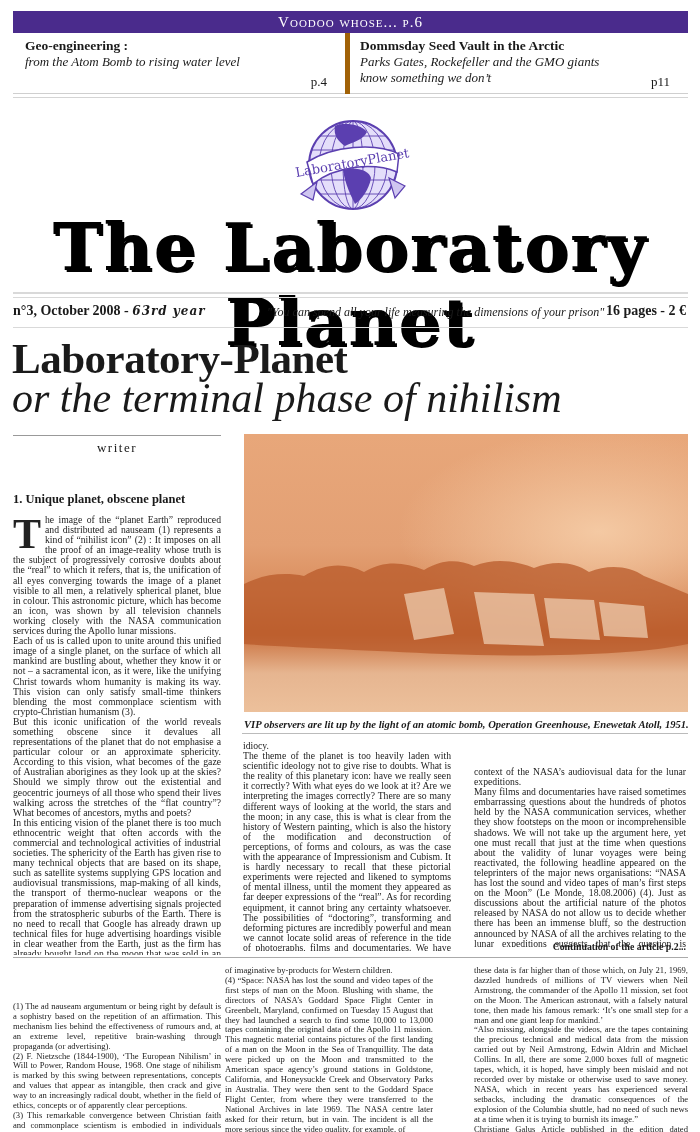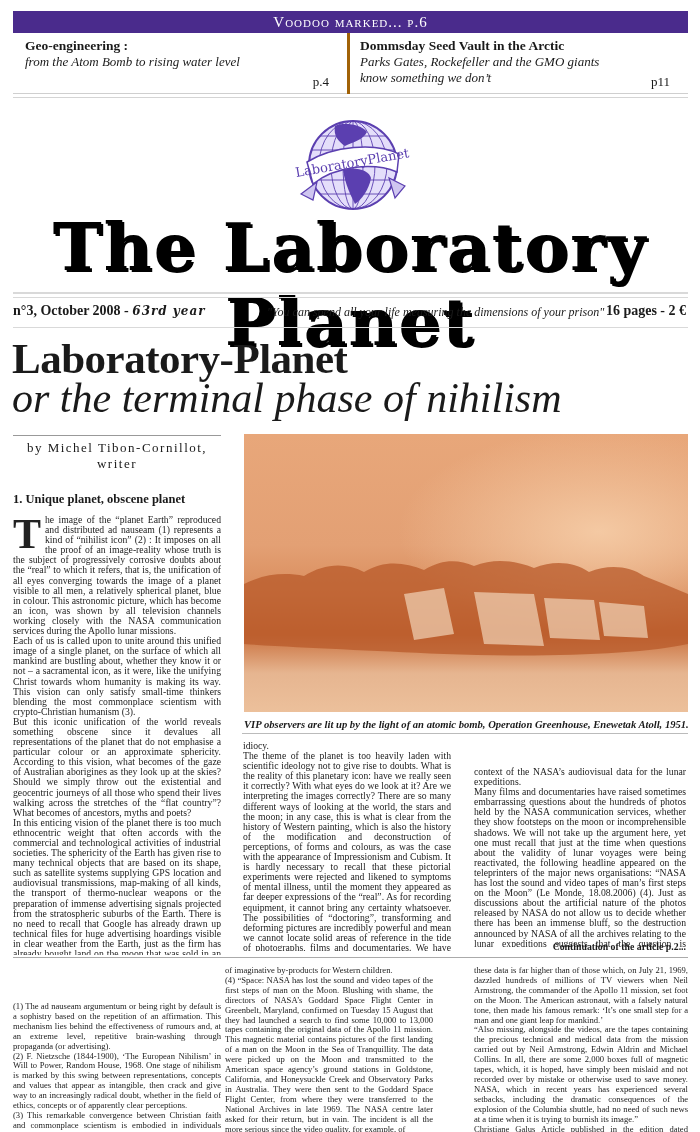--- a/index.html
+++ b/index.html
@@ -6,21 +6,21 @@
     html, body { width: 700px; height: 1132px; background: #ffffff; overflow: hidden; }
     body { position: relative; font-family: "Liberation Serif", "DejaVu Serif", serif; color: #1a1a1a; }
 
     .topbar {
       position: absolute; left: 13px; top: 11px; width: 675px; height: 22px;
       background: #4a2b8c; color: #ffffff; text-align: center;
       font-size: 15px; letter-spacing: 1px; line-height: 22px; font-variant: small-caps;
     }
     .teasers { position: absolute; left: 13px; top: 33px; width: 675px; height: 61px; border-bottom: 1px solid #cfcfcf; }
     .teaser { position: absolute; top: 0; height: 61px; }
-    .teaser.left { left: 0; width: 337px; border-right: 3px solid #a16207; padding: 5px 12px 0 12px; }
+    .teaser.left { left: 0; width: 337px; border-right: 5px solid #a16207; padding: 5px 12px 0 12px; }
     .teaser.right { left: 337px; width: 338px; padding: 5px 12px 0 10px; }
     .teaser .t-title { font-size: 13.5px; font-weight: bold; line-height: 16px; }
     .teaser .t-sub { font-size: 13px; font-style: italic; line-height: 16px; }
     .teaser .t-page { position: absolute; right: 18px; bottom: 4px; font-size: 13px; }
     .teasers-rule { position: absolute; left: 13px; top: 97px; width: 675px; height: 1px; background: #d4d4d4; }
 
     .logo { position: absolute; left: 283px; top: 112px; width: 140px; height: 110px; }
     .masthead {
       position: absolute; left: 0; top: 210px; width: 700px; height: 75px; text-align: center;
       font-family: "DejaVu Serif", serif; font-weight: bold; font-size: 66px; line-height: 75px;
@@ -65,21 +65,21 @@
 
     .foot-rule { position: absolute; left: 13px; top: 957px; width: 675px; height: 1px; background: #aaa; }
     .fn { position: absolute; font-size: 8.6px; line-height: 9.9px; text-align: justify; color: #222; overflow: hidden; }
     .fn1 { left: 13px; top: 1002px; width: 208px; height: 166px; }
     .fn2 { left: 225px; top: 966px; width: 208px; height: 166px; }
     .fn3 { left: 474px; top: 966px; width: 214px; height: 166px; }
   </style>
 </head>
 <body>
 
-<div class="topbar">Voodoo marked... p.6</div>
+<div class="topbar">Voodoo whose... p.6</div>
 
 <div class="teasers">
   <div class="teaser left">
     <div class="t-title">Geo-engineering :</div>
     <div class="t-sub">from the Atom Bomb to rising water level</div>
     <div class="t-page">p.4</div>
   </div>
   <div class="teaser right">
     <div class="t-title">Dommsday Seed Vault in the Arctic</div>
     <div class="t-sub" style="width:260px;">Parks Gates, Rockefeller and the GMO giants know something we don’t</div>
@@ -127,21 +127,20 @@
   <div class="quote">"You can spend all your life measuring the dimensions of your prison"</div>
   <div class="price">16 pages - 2 €</div>
 </div>
 <div class="rule3"></div>
 
 <div class="headline1">Laboratory-Planet</div>
 <div class="headline2">or the terminal phase of nihilism</div>
 
 <div class="byline-rule"></div>
 <div class="byline">
-  <div>by Michel Tibon-Cornillot,</div>
   <div>writer</div>
 </div>
 <div class="section-head">1. Unique planet, obscene planet</div>
 
 <div class="col col1">
   <span class="dropcap">T</span>
   <p>he image of the “planet Earth” reproduced and distributed ad nauseam (1) represents a kind of “nihilist icon” (2) : It imposes on all the proof of an image-reality whose truth is the subject of progressively corrosive doubts about the “real” to which it refers, that is, the unification of all eyes converging towards the image of a planet visible to all men, a relatively spherical planet, blue in colour. This astronomic picture, which has become an icon, was shown by all television channels working closely with the NASA communication services during the Apollo lunar missions.</p>
   <p>Each of us is called upon to unite around this unified image of a single planet, on the surface of which all mankind are bustling about, whether they know it or not – a sacramental icon, as it were, like the unifying Christ towards whom humanity is making its way. This vision can only satisfy small-time thinkers blending the most commonplace scientism with crypto-Christian humanism (3).</p>
   <p>But this iconic unification of the world reveals something obscene since it devalues all representations of the planet that do not emphasise a particular colour or an approximate sphericity. According to this vision, what becomes of the gaze of Australian aborigines as they look up at the skies? Should we simply throw out the existential and geocentric journeys of all those who spend their lives walking across the stretches of the “flat country”? What becomes of ancestors, myths and poets?</p>
   <p>In this enticing vision of the planet there is too much ethnocentric weight that often accords with the commercial and technological activities of industrial societies. The sphericity of the Earth has given rise to many technical objects that are based on its shape, such as satellite systems supplying GPS location and audiovisual transmissions, map-making of all kinds, the transport of thermo-nuclear weapons or the preparation of immense advertising signals projected from the stratospheric suburbs of the Earth. There is no need to recall that Google has already drawn up technical files for huge advertising hoardings visible in clear weather from the Earth, just as the firm has already bought land on the moon that was sold in an auction organised by an American estate agency that specialises in this kind of</p>

